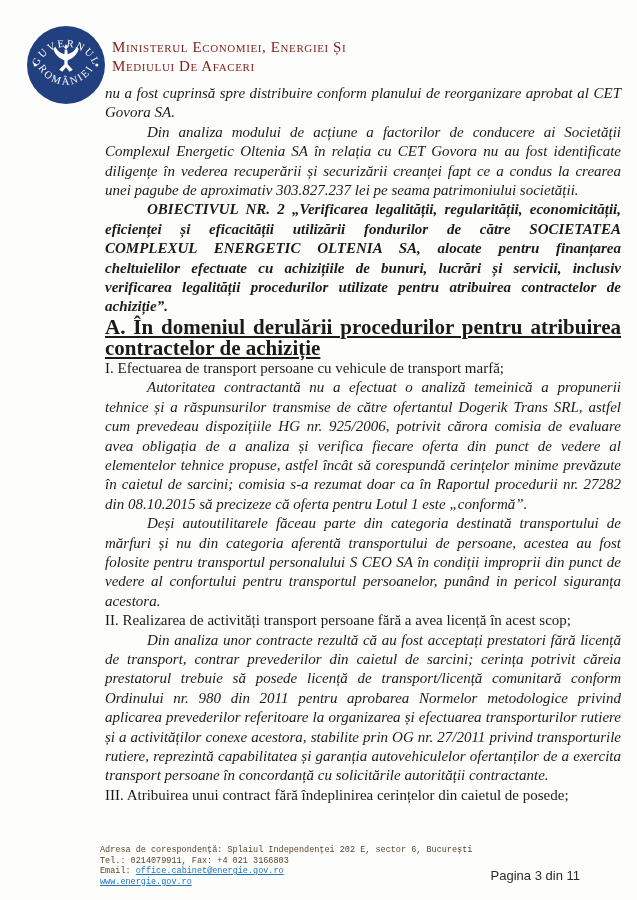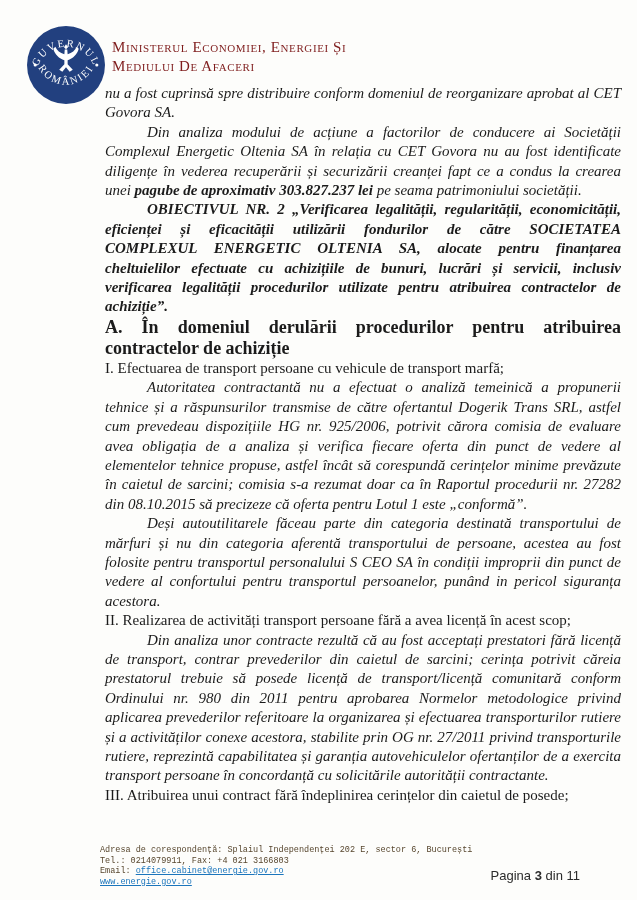--- a/index.html
+++ b/index.html
@@ -16,23 +16,23 @@
     font-size:15px;line-height:19px;color:#7f1d1d;
   }
   
   .content{
     position:absolute;left:105px;top:84px;width:516px;
     font-size:15px;line-height:19.4px;text-align:justify;
   }
   .content p{margin:0;}
   .it{font-style:italic;}
   .ind{text-indent:42px;}
-  .b{font-weight:bold;}
+  .b{font-weight:normal;}
   .obiectiv{font-weight:bold;font-style:italic;text-indent:42px;margin-top:17px;word-spacing:3px;}
-  .h-a{font-weight:bold;font-style:normal;margin-top:14px;font-size:18px;line-height:21px;}
+  .h-a{font-weight:bold;font-style:normal;margin-top:14px;font-size:21px;line-height:21px;text-decoration:underline;}
   .h-num{font-style:normal;margin-top:1px;}
   .gap-sm{margin-top:9px;}
   .gap-xs{margin-top:6px;}
   
   .footer{
     position:absolute;left:100px;top:845px;width:420px;
     font-family:Liberation Mono, monospace;font-size:8.5px;line-height:10.5px;
     color:#57462e;
   }
   .lnk{color:#1b75bc;text-decoration:underline;cursor:pointer;}
@@ -66,21 +66,21 @@
     </svg>
   </div>
 
   <div class="ministry">
     <span>Ministerul Economiei, Energiei Și</span><br>
     <span>Mediului De Afaceri</span>
   </div>
 
   <div class="content">
 
-    <p class="it">nu a fost cuprinsă spre distribuire conform domeniul de reorganizare aprobat al CET Govora SA.</p>
+    <p class="it">nu a fost cuprinsă spre distribuire conform planului de reorganizare aprobat al CET Govora SA.</p>
 
     <p class="it ind"><span>Din analiza modului de acțiune a factorilor de conducere ai Societății Complexul Energetic Oltenia SA în relația cu CET Govora nu au fost identificate diligențe în vederea recuperării și securizării creanței fapt ce a condus la crearea unei </span><span class="b">pagube de aproximativ 303.827.237 lei</span><span> pe seama patrimoniului societății.</span></p>
 
     <p class="obiectiv">OBIECTIVUL NR. 2 „Verificarea legalității, regularității, economicității, eficienței și eficacității utilizării fondurilor de către SOCIETATEA COMPLEXUL ENERGETIC OLTENIA SA, alocate pentru finanțarea cheltuielilor efectuate cu achizițiile de bunuri, lucrări și servicii, inclusiv verificarea legalității procedurilor utilizate pentru atribuirea contractelor de achiziție”.</p>
 
     <p class="h-a">A.  În domeniul derulării procedurilor pentru atribuirea contractelor de achiziție</p>
 
     <p class="h-num">I. Efectuarea de transport persoane cu vehicule de transport marfă;</p>
 
     <p class="it ind">Autoritatea contractantă nu a efectuat o analiză temeinică a propunerii tehnice și a răspunsurilor transmise de către ofertantul Dogerik Trans SRL, astfel cum prevedeau dispozițiile HG nr. 925/2006, potrivit cărora comisia de evaluare avea obligația de a analiza și verifica fiecare oferta din punct de vedere al elementelor tehnice propuse, astfel încât să corespundă cerințelor minime prevăzute în caietul de sarcini; comisia s-a rezumat doar ca în Raportul procedurii nr. 27282 din 08.10.2015 să precizeze că oferta pentru Lotul 1 este „conformă”.</p>

